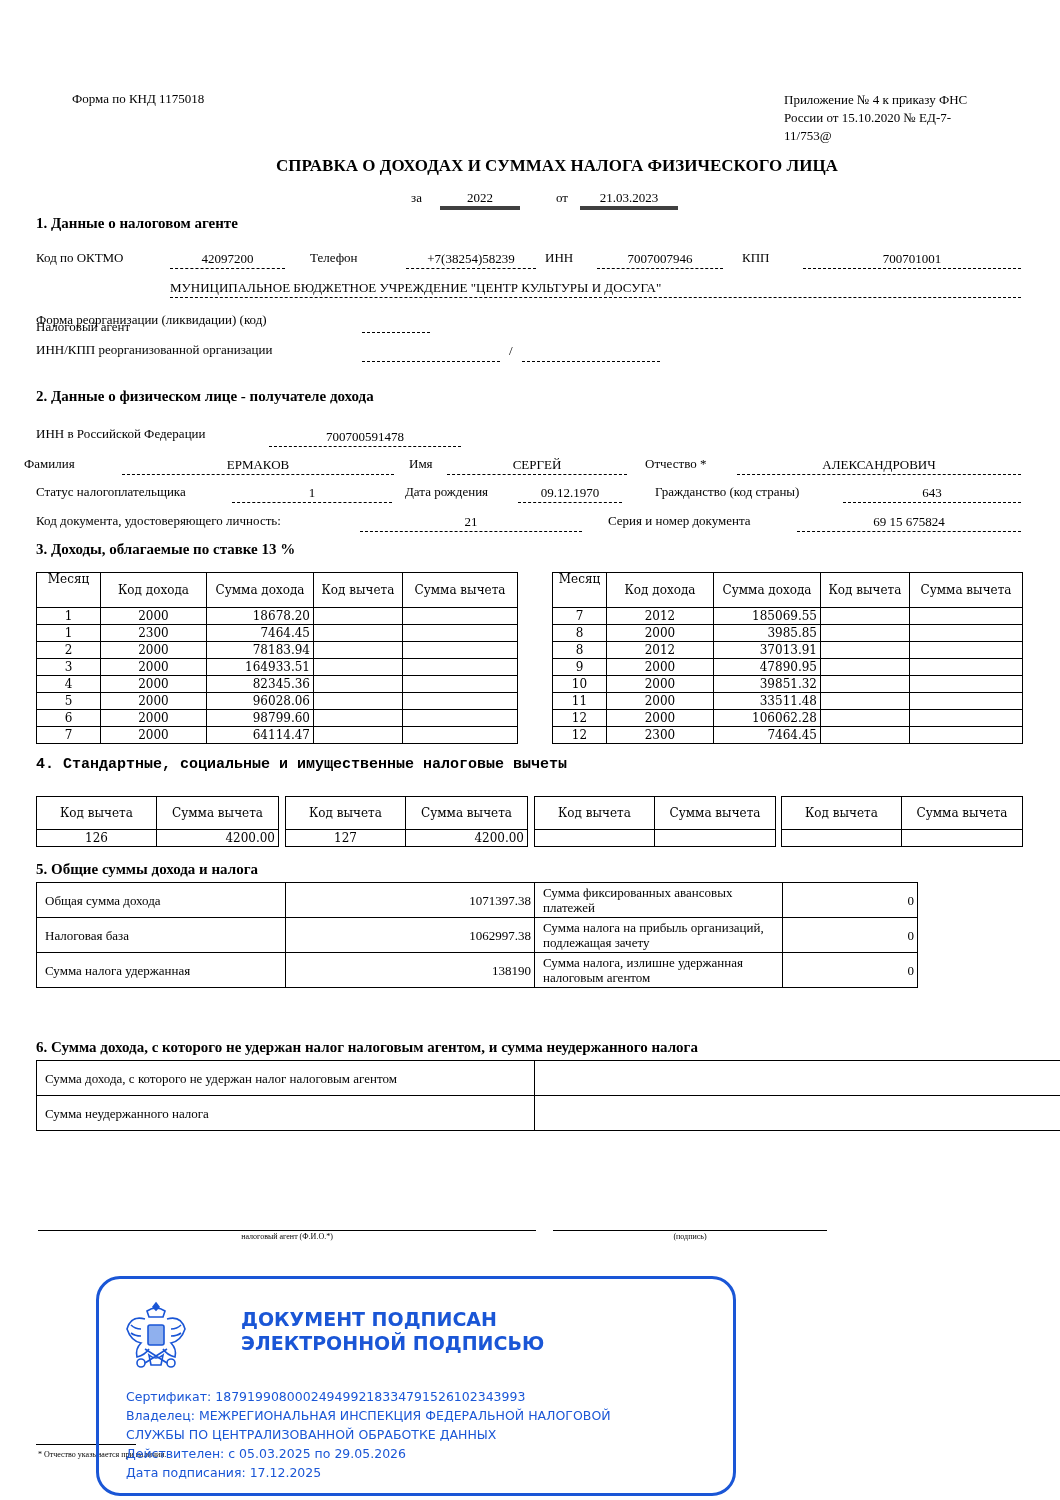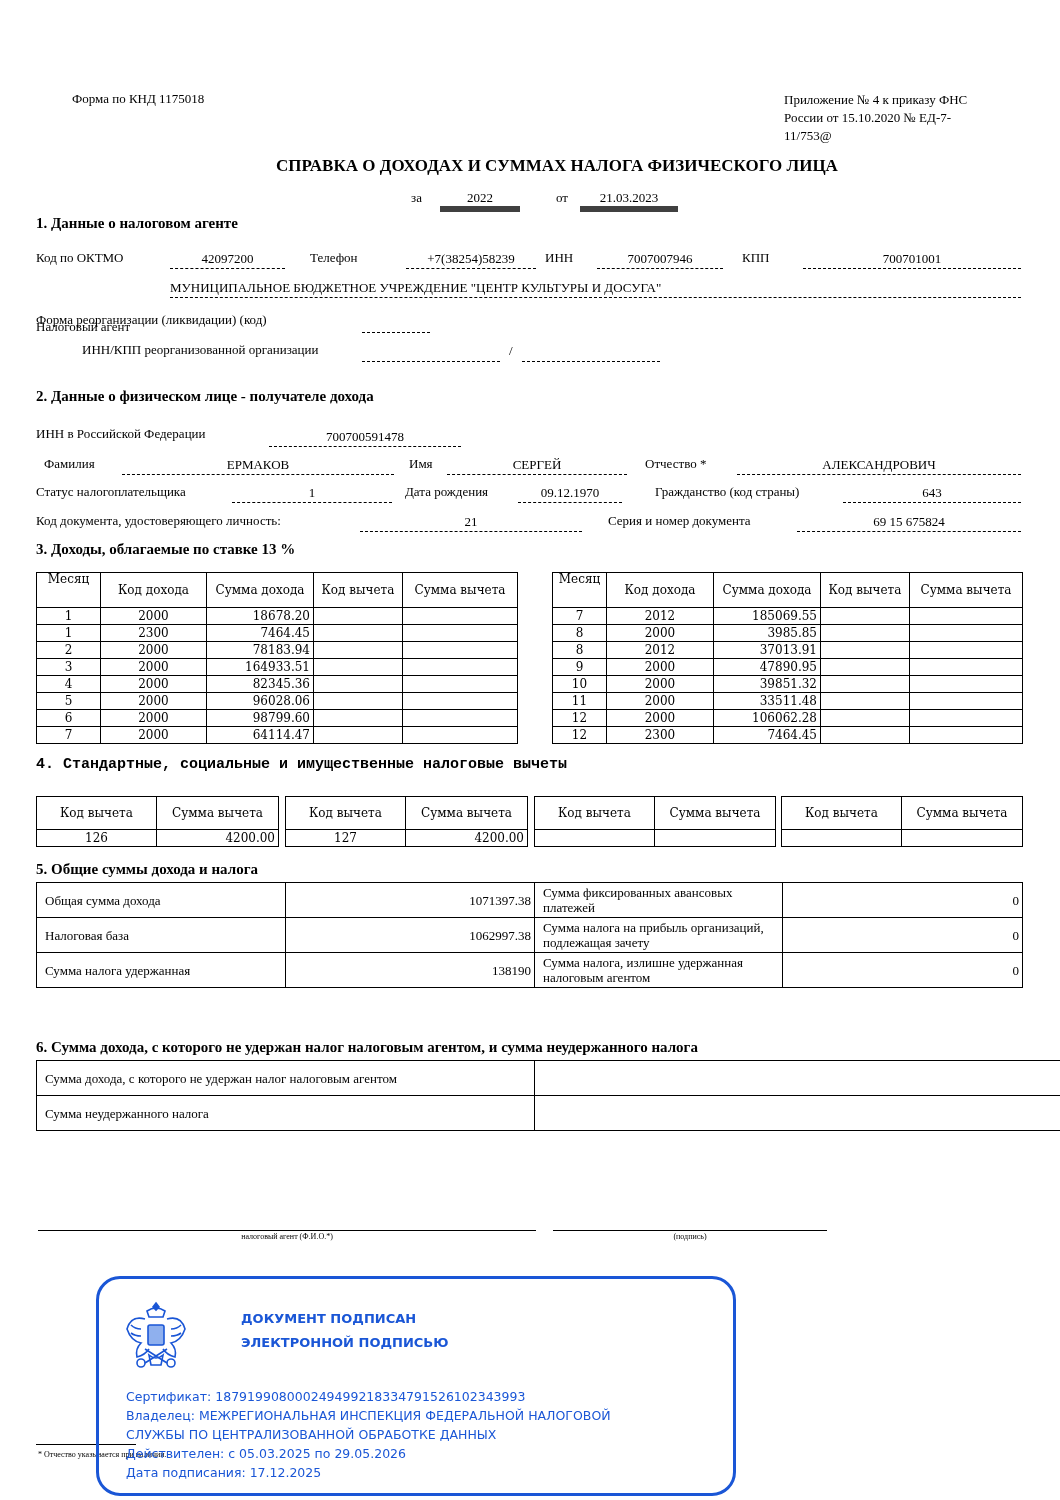--- a/index.html
+++ b/index.html
@@ -1,21 +1,21 @@
 <!DOCTYPE html>
 <html><head>
 <meta charset="utf-8">
 <style>
   html, body { margin:0; padding:0; background:#fff; }
   body { width:1060px; height:1500px; position:relative; overflow:hidden; font-family:"Liberation Serif", serif; color:#000; }
   .abs { position:absolute; }
   .f14 { font-size:13px; }
   .bold { font-weight:bold; }
   .dash { border-bottom:1px dashed #000; text-align:center; display:inline-block; height:18px; line-height:18px; }
-  .solidline { border-bottom:6px solid #404040; text-align:center; }
+  .solidline { border-bottom:4px solid #404040; text-align:center; }
   table { border-collapse:collapse; position:absolute; font-family:"DejaVu Serif", serif; font-size:12px; }
   td, th { border:1px solid #000; padding:0 3px; font-weight:normal; }
   .inc th { height:34px; line-height:13px; vertical-align:middle; text-align:center; }
   .inc td { height:16px; line-height:16px; }
   .c { text-align:center; }
   .r { text-align:right; }
   .ded th { height:32px; line-height:13px; text-align:center; }
   .ded td { height:16px; line-height:16px; }
   .tot { font-family:"Liberation Serif", serif; font-size:13px; }
   .tot td { height:34px; line-height:15px; padding:0 3px 0 8px; }
@@ -45,30 +45,30 @@
 <div class="abs f14" style="left:545px;top:250px;">ИНН</div>
 <div class="abs f14 dash" style="left:597px;top:250px;width:126px;">7007007946</div>
 <div class="abs f14" style="left:742px;top:250px;">КПП</div>
 <div class="abs f14 dash" style="left:803px;top:250px;width:218px;">700701001</div>
 
 <div class="abs f14" style="left:36px;top:279px;margin-top:40px;">Налоговый агент</div>
 <div class="abs f14 dash" style="left:170px;top:279px;width:851px;text-align:left;">МУНИЦИПАЛЬНОЕ БЮДЖЕТНОЕ УЧРЕЖДЕНИЕ "ЦЕНТР КУЛЬТУРЫ И ДОСУГА"</div>
 
 <div class="abs f14" style="left:36px;top:312px;">Форма реорганизации (ликвидации) (код)</div>
 <div class="abs f14 dash" style="left:362px;top:314px;width:68px;"></div>
-<div class="abs f14" style="left:36px;top:342px;margin-left:46px;">ИНН/КПП реорганизованной организации</div>
+<div class="abs f14" style="left:36px;top:342px;">ИНН/КПП реорганизованной организации</div>
 <div class="abs f14 dash" style="left:362px;top:343px;width:138px;"></div>
 <div class="abs f14" style="left:509px;top:343px;">/</div>
 <div class="abs f14 dash" style="left:522px;top:343px;width:138px;"></div>
 
 <div class="abs bold" style="left:36px;top:388px;font-size:15px;">2. Данные о физическом лице - получателе дохода</div>
 <div class="abs f14" style="left:36px;top:426px;">ИНН в Российской Федерации</div>
 <div class="abs f14 dash" style="left:269px;top:428px;width:192px;">700700591478</div>
 
-<div class="abs f14" style="left:44px;top:456px;">Фамилия</div>
+<div class="abs f14" style="left:24px;top:456px;">Фамилия</div>
 <div class="abs f14 dash" style="left:122px;top:456px;width:272px;">ЕРМАКОВ</div>
 <div class="abs f14" style="left:409px;top:456px;">Имя</div>
 <div class="abs f14 dash" style="left:447px;top:456px;width:180px;">СЕРГЕЙ</div>
 <div class="abs f14" style="left:645px;top:456px;">Отчество *</div>
 <div class="abs f14 dash" style="left:737px;top:456px;width:284px;">АЛЕКСАНДРОВИЧ</div>
 
 <div class="abs f14" style="left:36px;top:484px;">Статус налогоплательщика</div>
 <div class="abs f14 dash" style="left:232px;top:484px;width:160px;">1</div>
 <div class="abs f14" style="left:405px;top:484px;">Дата рождения</div>
 <div class="abs f14 dash" style="left:518px;top:484px;width:104px;">09.12.1970</div>
@@ -293,21 +293,21 @@
         <th>Сумма вычета</th>
       </tr>
   <tr>
         <td class="c"></td>
         <td class="r"></td>
       </tr>
 </tbody>
   </table>
 
 <div class="abs bold" style="left:36px;top:861px;font-size:15px;">5. Общие суммы дохода и налога</div>
-<table class="tot" style="left:36px;top:882px;width:987px;">
+<table class="tot" style="left:36px;top:882px;width:882px;">
   <colgroup>
       <col style="width:249px">
       <col style="width:249px">
       <col style="width:248px">
       <col>
     </colgroup>
   <tbody>
       <tr>
         <td>Общая сумма дохода</td>
         <td class="r">1071397.38</td>
@@ -363,21 +363,21 @@
       <path d="M20 20 q-14 -4 -18 10 q4 12 14 14 q-6 6 -4 14 q8 -2 12 -8"></path>
       <path d="M42 20 q14 -4 18 10 q-4 12 -14 14 q6 6 4 14 q-8 -2 -12 -8"></path>
       <rect x="23" y="26" width="16" height="20" rx="2" fill="#8fb0ee"></rect>
       <path d="M6 26 q4 4 10 4 M6 34 q4 3 10 3 M56 26 q-4 4 -10 4 M56 34 q-4 3 -10 3"></path>
       <path d="M20 50 l22 14 M42 50 l-22 14"></path>
       <circle cx="16" cy="64" r="4"></circle>
       <circle cx="46" cy="64" r="4"></circle>
       <path d="M24 56 q7 6 14 0 l-2 10 h-10z"></path>
     </g>
   </svg>
-  <div class="abs" style="left:142px;top:28px;font-size:13px;font-weight:bold;line-height:24px;">
+  <div class="abs" style="left:142px;top:28px;font-size:19px;font-weight:bold;line-height:24px;">
     <div>ДОКУМЕНТ ПОДПИСАН</div>
     <div>ЭЛЕКТРОННОЙ ПОДПИСЬЮ</div>
   </div>
   <div class="abs" style="left:27px;top:108px;font-size:12.5px;line-height:19px;white-space:nowrap;">
     <div>Сертификат: 187919908000249499218334791526102343993</div>
     <div>Владелец: МЕЖРЕГИОНАЛЬНАЯ ИНСПЕКЦИЯ ФЕДЕРАЛЬНОЙ НАЛОГОВОЙ</div>
     <div>СЛУЖБЫ ПО ЦЕНТРАЛИЗОВАННОЙ ОБРАБОТКЕ ДАННЫХ</div>
     <div>Действителен: с 05.03.2025 по 29.05.2026</div>
     <div>Дата подписания: 17.12.2025</div>
   </div>

